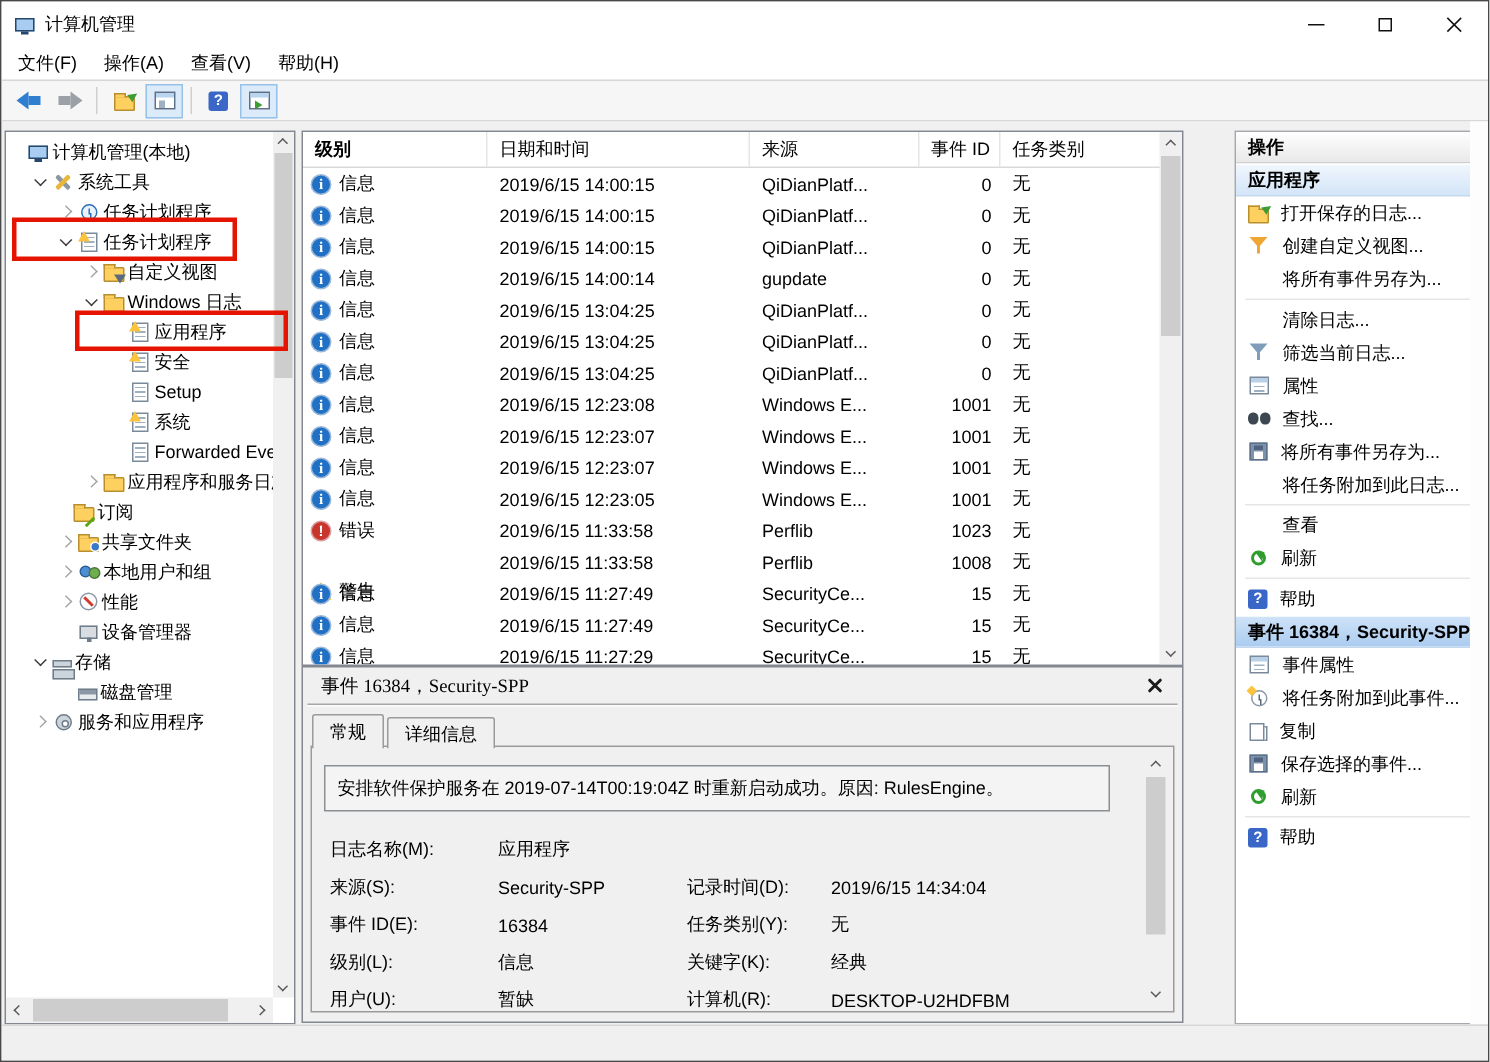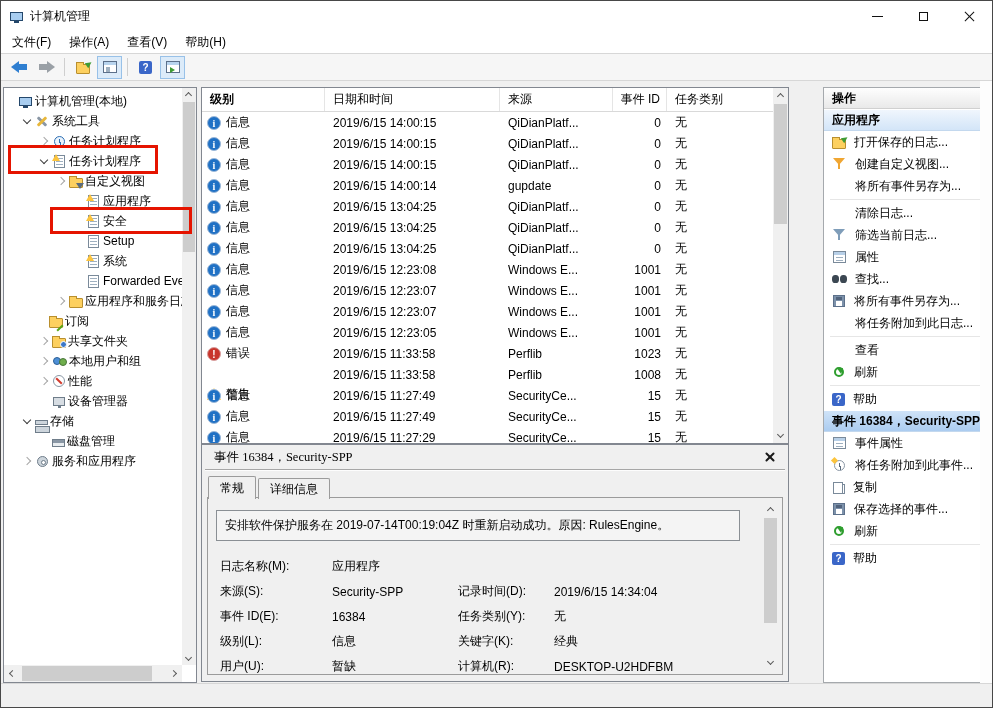--- a/index.html
+++ b/index.html
@@ -258,20 +258,25 @@
           <div class="tree-row" style="padding-left: 34px;">
             <span class="exp open"></span>
             <span class="ico log-warn"></span>
             <span class="tree-label">任务计划程序</span>
           </div>
           <div class="tree-row" style="padding-left: 51px;">
             <span class="exp closed"></span>
             <span class="ico folder-filter"></span>
             <span class="tree-label">自定义视图</span>
           </div>
+          <div class="tree-row" style="padding-left: 51px;">
+            <span class="exp open"></span>
+            <span class="ico folder"></span>
+            <span class="tree-label">Windows 日志</span>
+          </div>
           <div class="tree-row" style="padding-left: 68px;">
             <span class="exp "></span>
             <span class="ico log-warn"></span>
             <span class="tree-label">应用程序</span>
           </div>
           <div class="tree-row" style="padding-left: 68px; font-family: Liberation Mono, monospace;">
             <span class="exp "></span>
             <span class="ico log-warn"></span>
             <span class="tree-label">安全</span>
           </div>

